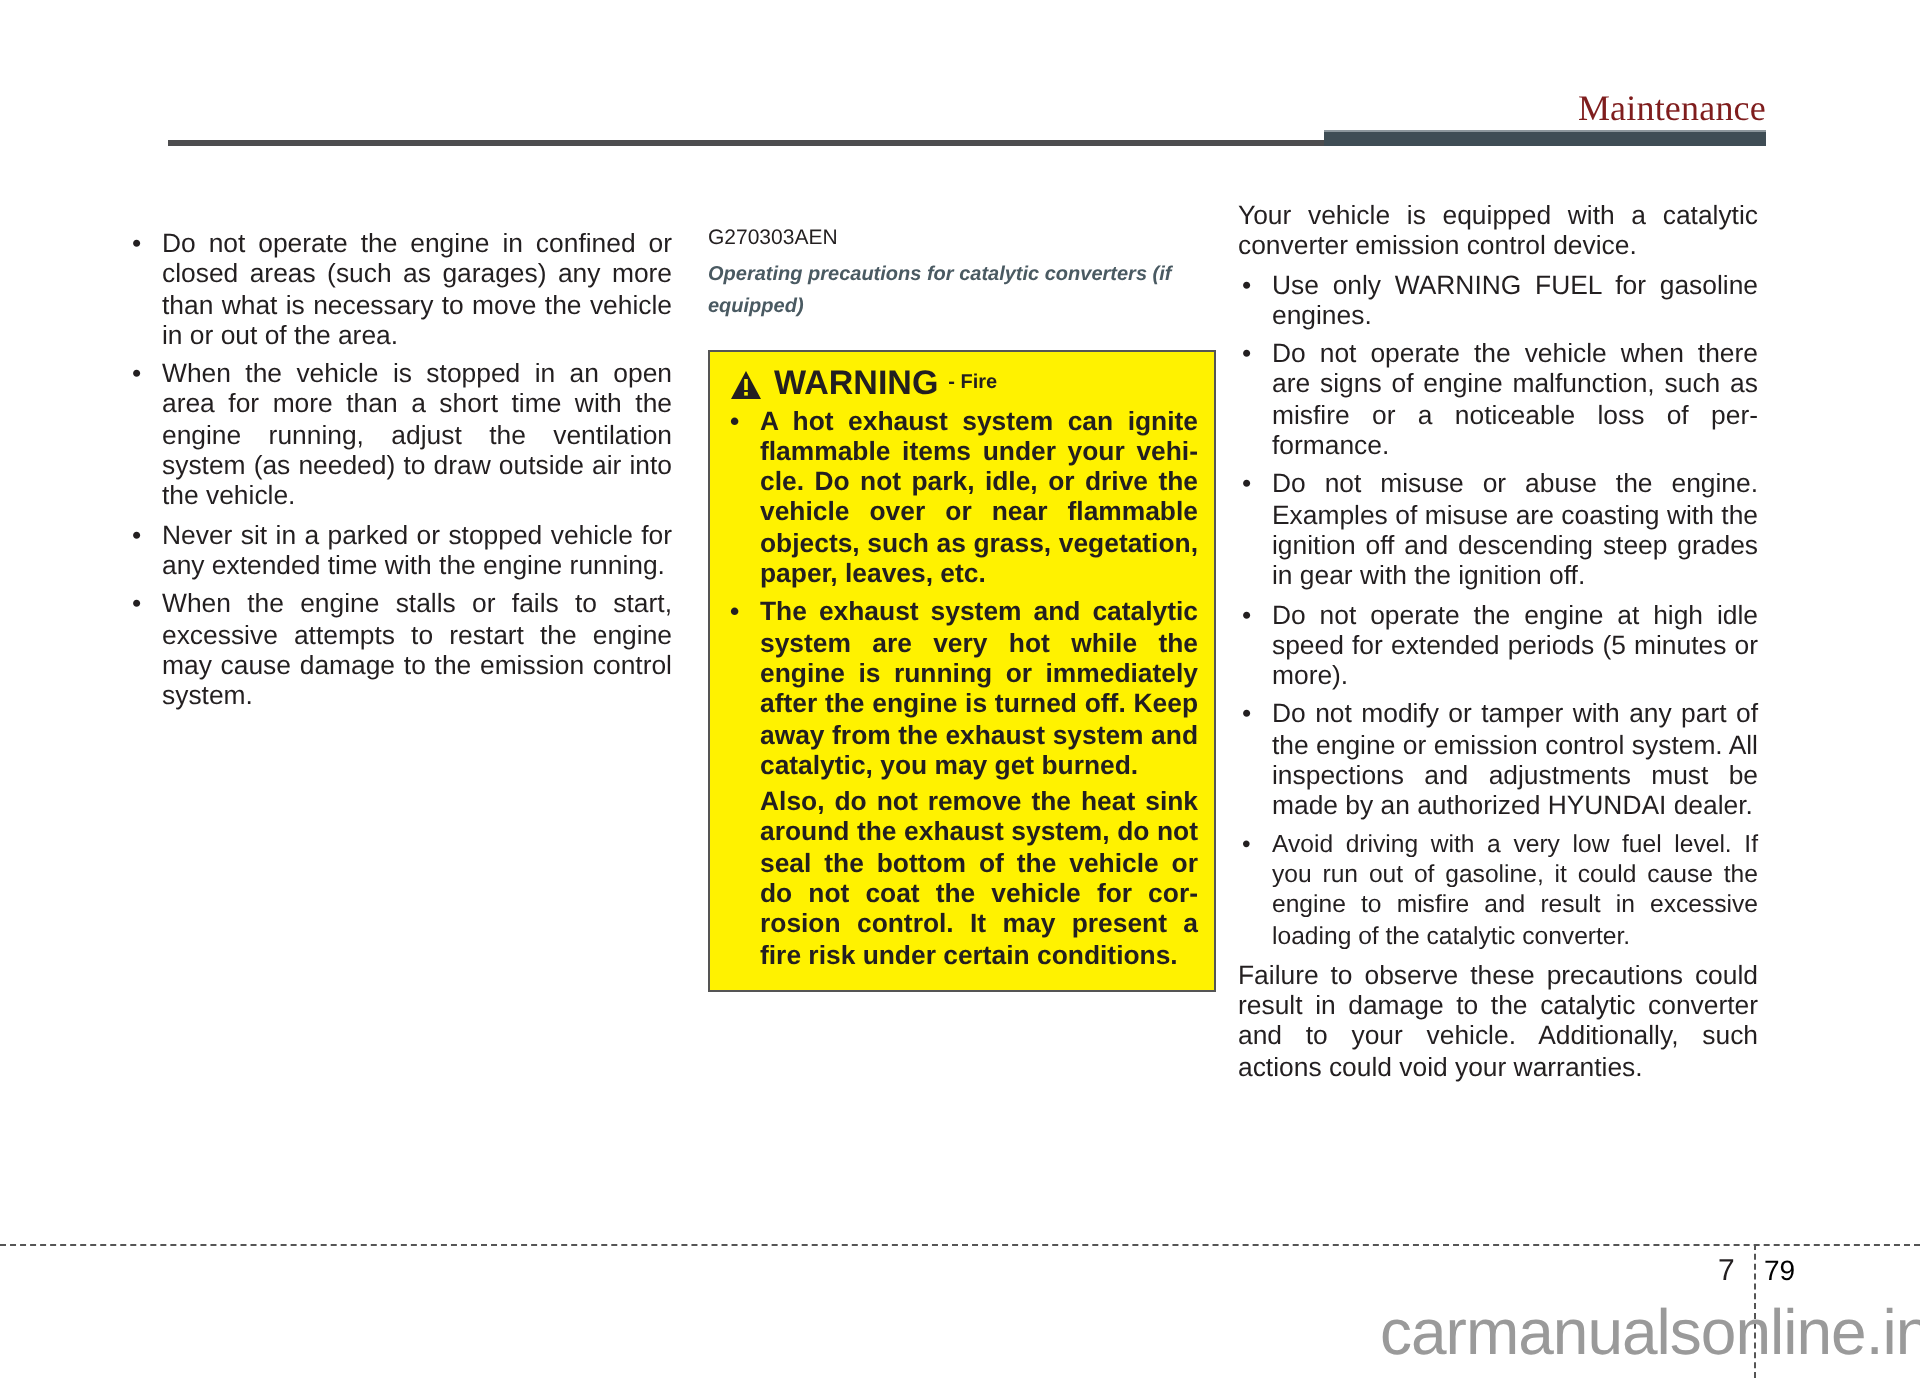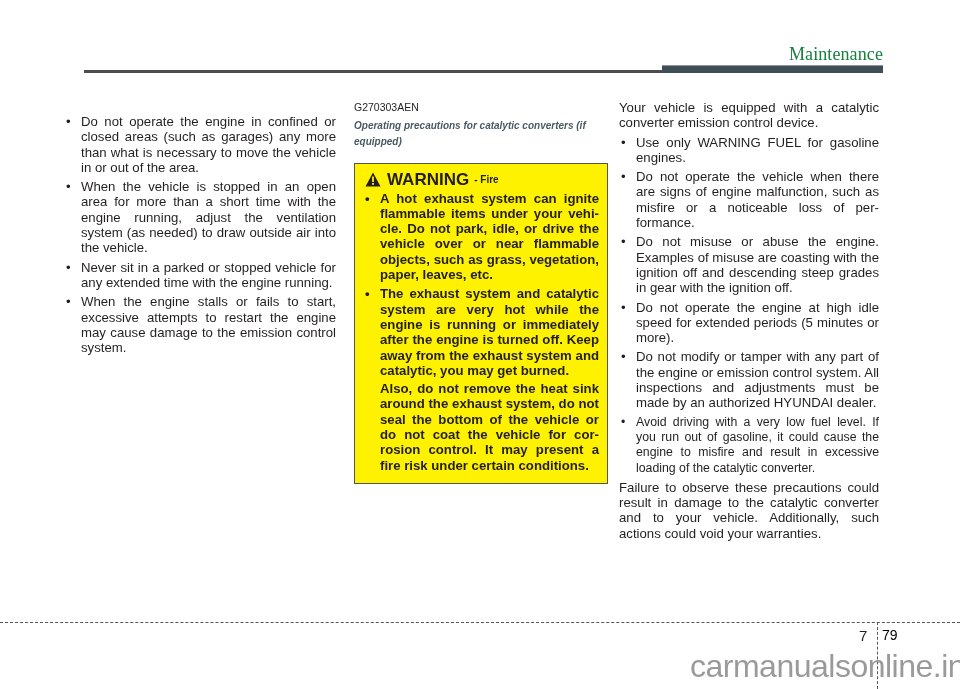--- a/index.html
+++ b/index.html
@@ -1,40 +1,40 @@
 <!DOCTYPE html>
 <html><head>
 <meta charset="utf-8">
 <style>
   html, body { margin: 0; padding: 0; background: #ffffff; }
   body { width: 960px; height: 689px; position: relative; overflow: hidden;
          font-family: "Liberation Sans", sans-serif; color: #231f20; }
 
   .hdr-title { position: absolute; right: 77px; top: 44px; font-family: "Liberation Serif", serif;
-               font-size: 18px; color: #15803d; letter-spacing: 0.1px; }
+               font-size: 18px; color: #7f1d1d; letter-spacing: 0.1px; }
   .hdr-line { position: absolute; left: 84px; top: 70px; width: 582px; height: 3px; background: #4d4d4f; }
   .hdr-bar  { position: absolute; left: 662px; top: 66px; width: 221px; height: 7px; background: #3f4d55; }
   .hdr-bar-top { position: absolute; left: 662px; top: 65px; width: 221px; height: 1px; background: #8c969c; }
 
   .col { position: absolute; font-size: 13.2px; line-height: 15.3px; }
   .col1 { left: 64px; top: 114px; width: 272px; }
-  .col2 { left: 354px; top: 100px; width: 254px; }
+  .col2 { left: 354px; top: 112px; width: 254px; }
   .col3 { left: 619px; top: 100px; width: 260px; }
 
   .bul { position: relative; padding-left: 17px; text-align: justify; margin-bottom: 4px; }
   .bul .dot { position: absolute; left: 2px; top: 0; }
   .para { text-align: justify; margin-bottom: 4px; }
 
   .code { font-size: 10.5px; color: #231f20; margin-bottom: 3px; }
   .sec-title { font-size: 10px; font-weight: bold; font-style: italic; color: #4a5a62;
                line-height: 15.5px; margin-bottom: 14px; }
 
   .warn { background: #fff200; border: 1px solid #555; padding: 8px 8px 10px 8px;
           font-weight: bold; font-size: 13.2px; line-height: 15.3px; }
-  .warn-head { display: flex; align-items: center; margin-bottom: 3px; padding-left: 2px; }
+  .warn-head { display: flex; align-items: flex-end; margin-bottom: 3px; padding-left: 2px; }
   .warn-icon { width: 16px; height: 15px; margin-right: 6px; }
   .warn-word { font-size: 17px; font-weight: bold; }
   .warn-sub { font-size: 10px; font-weight: bold; margin-left: 5px; }
   .warn .bul { margin-bottom: 4px; }
   .warn .cont { padding-left: 17px; text-align: justify; }
 
   .small { font-size: 12.3px; }
 
   .foot-line { position: absolute; left: 0; top: 622px; width: 960px; height: 0;
                border-top: 1px dashed #555; }

